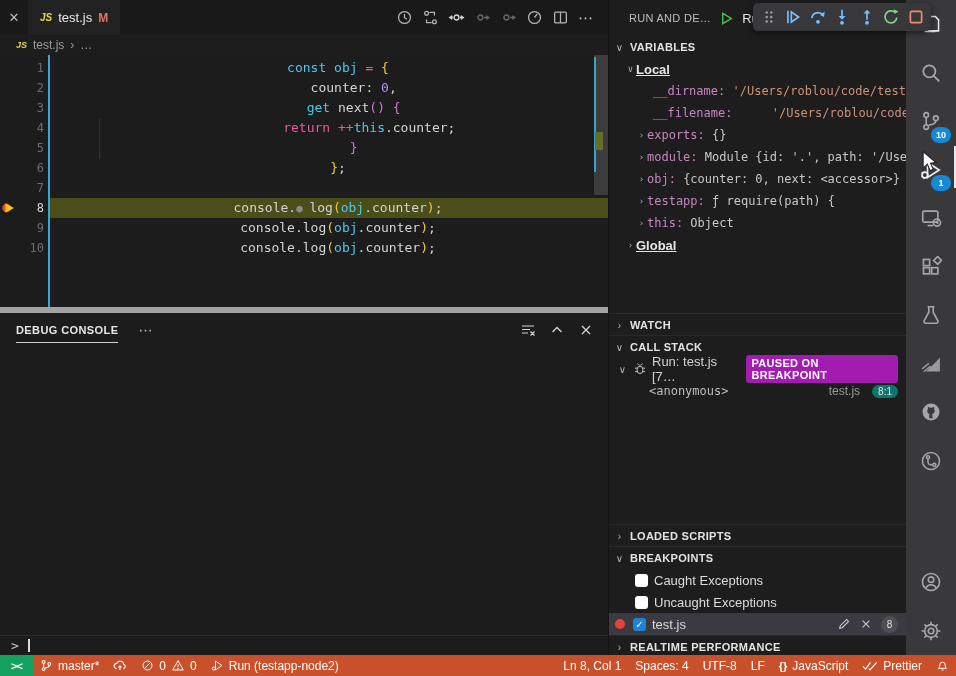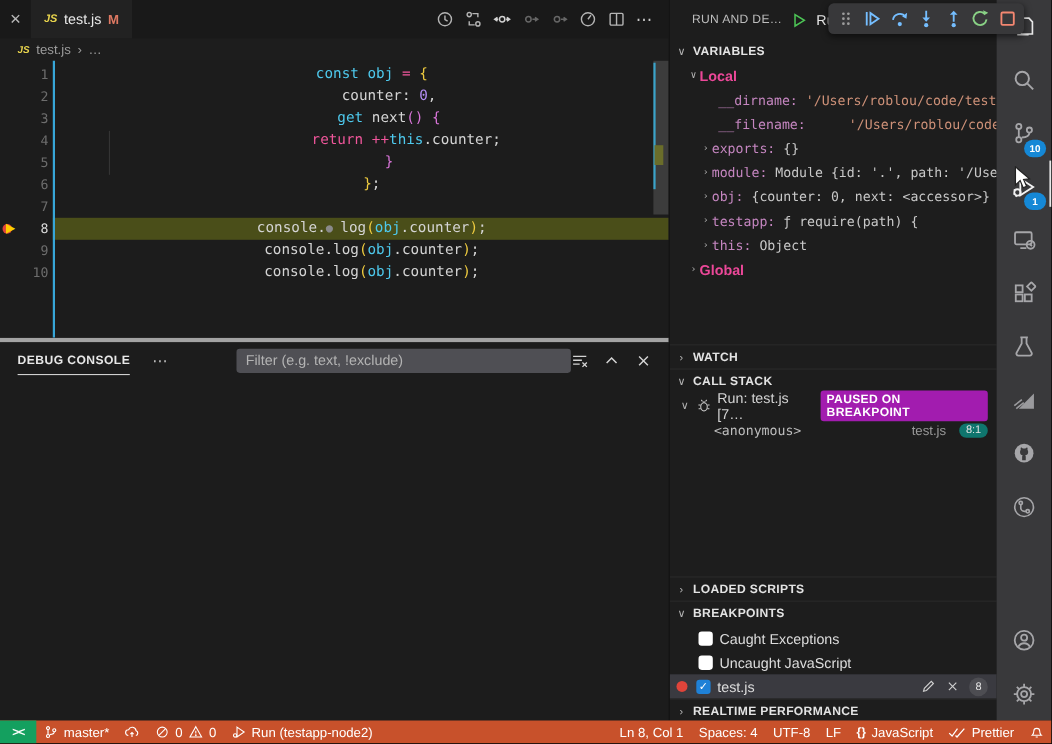--- a/index.html
+++ b/index.html
@@ -34,21 +34,21 @@
   .current .ltext{background:#4a4e19;}
   .tk-kw{color:#4ec9ed}.tk-mag{color:#f0569b}.tk-b1{color:#eecb3f}.tk-b2{color:#d874d8}
   .tk-num{color:#b48ef5}.tk-pl{color:#d4d4d4}.tk-dot{color:#8a8a8a;font-size:11px}
   .blue-line{position:absolute;left:48px;top:0;bottom:0;width:2px;background:#37a6d8;}
   .indent-guide{position:absolute;left:99px;top:64px;height:40px;border-left:1px solid #343434;}
   .ed-scroll{position:absolute;right:0;top:0;width:14px;height:100%;}
   .ed-slider{position:absolute;right:0;top:0;width:14px;height:140px;background:rgba(120,120,120,.35);}
   .ed-deco-teal{position:absolute;right:12px;top:2px;width:2px;height:115px;background:#3aa3c9;}
   .ed-deco-olive{position:absolute;right:5px;top:77px;width:8px;height:18px;background:#6a6d2a;}
 
-  .panel{flex:1;display:flex;flex-direction:row;border-top:4px solid #a3a3a3;background:#1c1c1c;}
+  .panel{flex:1;display:flex;flex-direction:column;border-top:6px solid #a3a3a3;background:#1c1c1c;}
   .panel-header{height:33px;flex:none;display:flex;align-items:center;}
   .panel-tab{margin-left:16px;font-size:11px;font-weight:bold;letter-spacing:.4px;color:#e7e7e7;
              border-bottom:1px solid #d0d0d0;padding:8px 0 6px;}
   .panel-more{margin-left:20px;color:#bdbdbd;font-size:14px;letter-spacing:1px;}
   .filter-input{margin-left:62px;width:288px;height:22px;background:#4f4f54;border:none;border-radius:3px;
                 color:#dcdcdc;font-size:13px;padding:0 8px;font-family:"Liberation Sans",sans-serif;}
   .filter-input::placeholder{color:#b3b3b3;}
   .panel-icons{margin-left:auto;display:flex;align-items:center;gap:13px;padding-right:14px;color:#d4d4d4;}
   .panel-body{flex:1;}
   .panel-input{height:19px;flex:none;border-top:1px solid #2d2d2d;display:flex;align-items:center;}
@@ -62,21 +62,21 @@
   .sb-title{font-size:11px;font-weight:normal;color:#bdbdbd;letter-spacing:.3px;}
   .sb-run-label{font-size:13px;color:#e7e7e7;}
   .section{flex:none;box-sizing:border-box;}
   .sec-head{height:22px;display:flex;align-items:center;gap:5px;padding-left:5px;border-top:1px solid #2a2a2a;}
   .section:first-of-type .sec-head{border-top:none;}
   .chev{color:#b4b4b4;font-size:10px;width:11px;text-align:center;flex:none;}
   .sec-title{font-size:11px;font-weight:bold;color:#e3e3e3;letter-spacing:.3px;}
   .var-row{height:22px;display:flex;align-items:center;font-family:"DejaVu Sans Mono",monospace;font-size:12px;white-space:pre;overflow:hidden;}
   .var-row .chev{font-size:9px}
   .vname{color:#c586c0;}
-  .v-str{color:#ce9178;} .v-obj{color:#c8c8c8;} .v-scope{font-family:"Liberation Sans",sans-serif;font-size:13px;font-weight:bold;color:#ec4899;}
+  .v-str{color:#ce9178;} .v-obj{color:#c8c8c8;} .v-scope{font-family:"Liberation Sans",sans-serif;font-size:13px;font-weight:bold;color:#e5e5e5;text-decoration:underline;}
   .cs-row{height:22px;display:flex;align-items:center;gap:5px;padding-left:8px;font-size:13px;color:#d2d2d2;}
   .cs-badge{margin-left:auto;margin-right:8px;background:#a21caf;color:#fff;font-size:11px;font-weight:bold;
             letter-spacing:.3px;padding:2px 5px;border-radius:3px;}
   .frame-row{padding-left:40px;}
   .frame-name{font-family:"DejaVu Sans Mono",monospace;font-size:12px;color:#bdbdbd;}
   .frame-file{margin-left:auto;color:#9a9a9a;font-size:12px;}
   .pill{background:#0f766e;color:#e3e3e3;font-size:10px;padding:1px 6px;border-radius:8px;margin-right:8px;margin-left:7px;}
   .skip-link{display:block;text-align:center;color:#3e9ae8;font-size:13px;height:20px;line-height:20px;}
   .bk-row{height:22px;display:flex;align-items:center;gap:6px;padding-left:26px;font-size:13px;color:#dcdcdc;}
   .bk-row.selected{background:#3a3a40;padding-left:6px;}
@@ -247,21 +247,20 @@
         <div class="ed-slider"></div>
         <div class="ed-deco-teal"></div>
         <div class="ed-deco-olive"></div>
       </div>
     </div>
 
     <div class="panel">
       <div class="panel-header">
         <span class="panel-tab">DEBUG CONSOLE</span>
         <span class="panel-more">⋯</span>
-        <input class="filter-input" placeholder="Filter (e.g. text, !exclude)" style="">
         <div class="panel-icons">
           <span>
             <svg width="16" height="16" viewBox="0 0 16 16">
                 <g fill="none" stroke="#d4d4d4" stroke-width="1.2">
                   <path d="M2 4h12M2 7.5h8M2 11h6M10.5 9.5l4 4M14.5 9.5l-4 4"></path>
                 </g>
               </svg>
           </span>
           <span>
             <svg width="16" height="16" viewBox="0 0 16 16">
@@ -356,21 +355,21 @@
         <span class="chev">∨</span>
         <span class="sec-title">BREAKPOINTS</span>
       </div>
       <div>
           <div class="bk-row">
             <span class="cb"></span>
             <span>Caught Exceptions</span>
           </div>
           <div class="bk-row">
             <span class="cb"></span>
-            <span>Uncaught JavaScript</span>
+            <span>Uncaught Exceptions</span>
           </div>
           <div class="bk-row selected">
             <span class="bk-dot"></span>
             <span class="cb on">✓</span>
             <span>test.js</span>
             <span class="bk-actions">
               <span>
                 <svg width="14" height="14" viewBox="0 0 16 16">
                   <path d="M3 13l.8-3L11 2.8l2.2 2.2L6 12.2 3 13z" fill="none" stroke="#cfcfcf" stroke-width="1.2"></path>
                 </svg>

